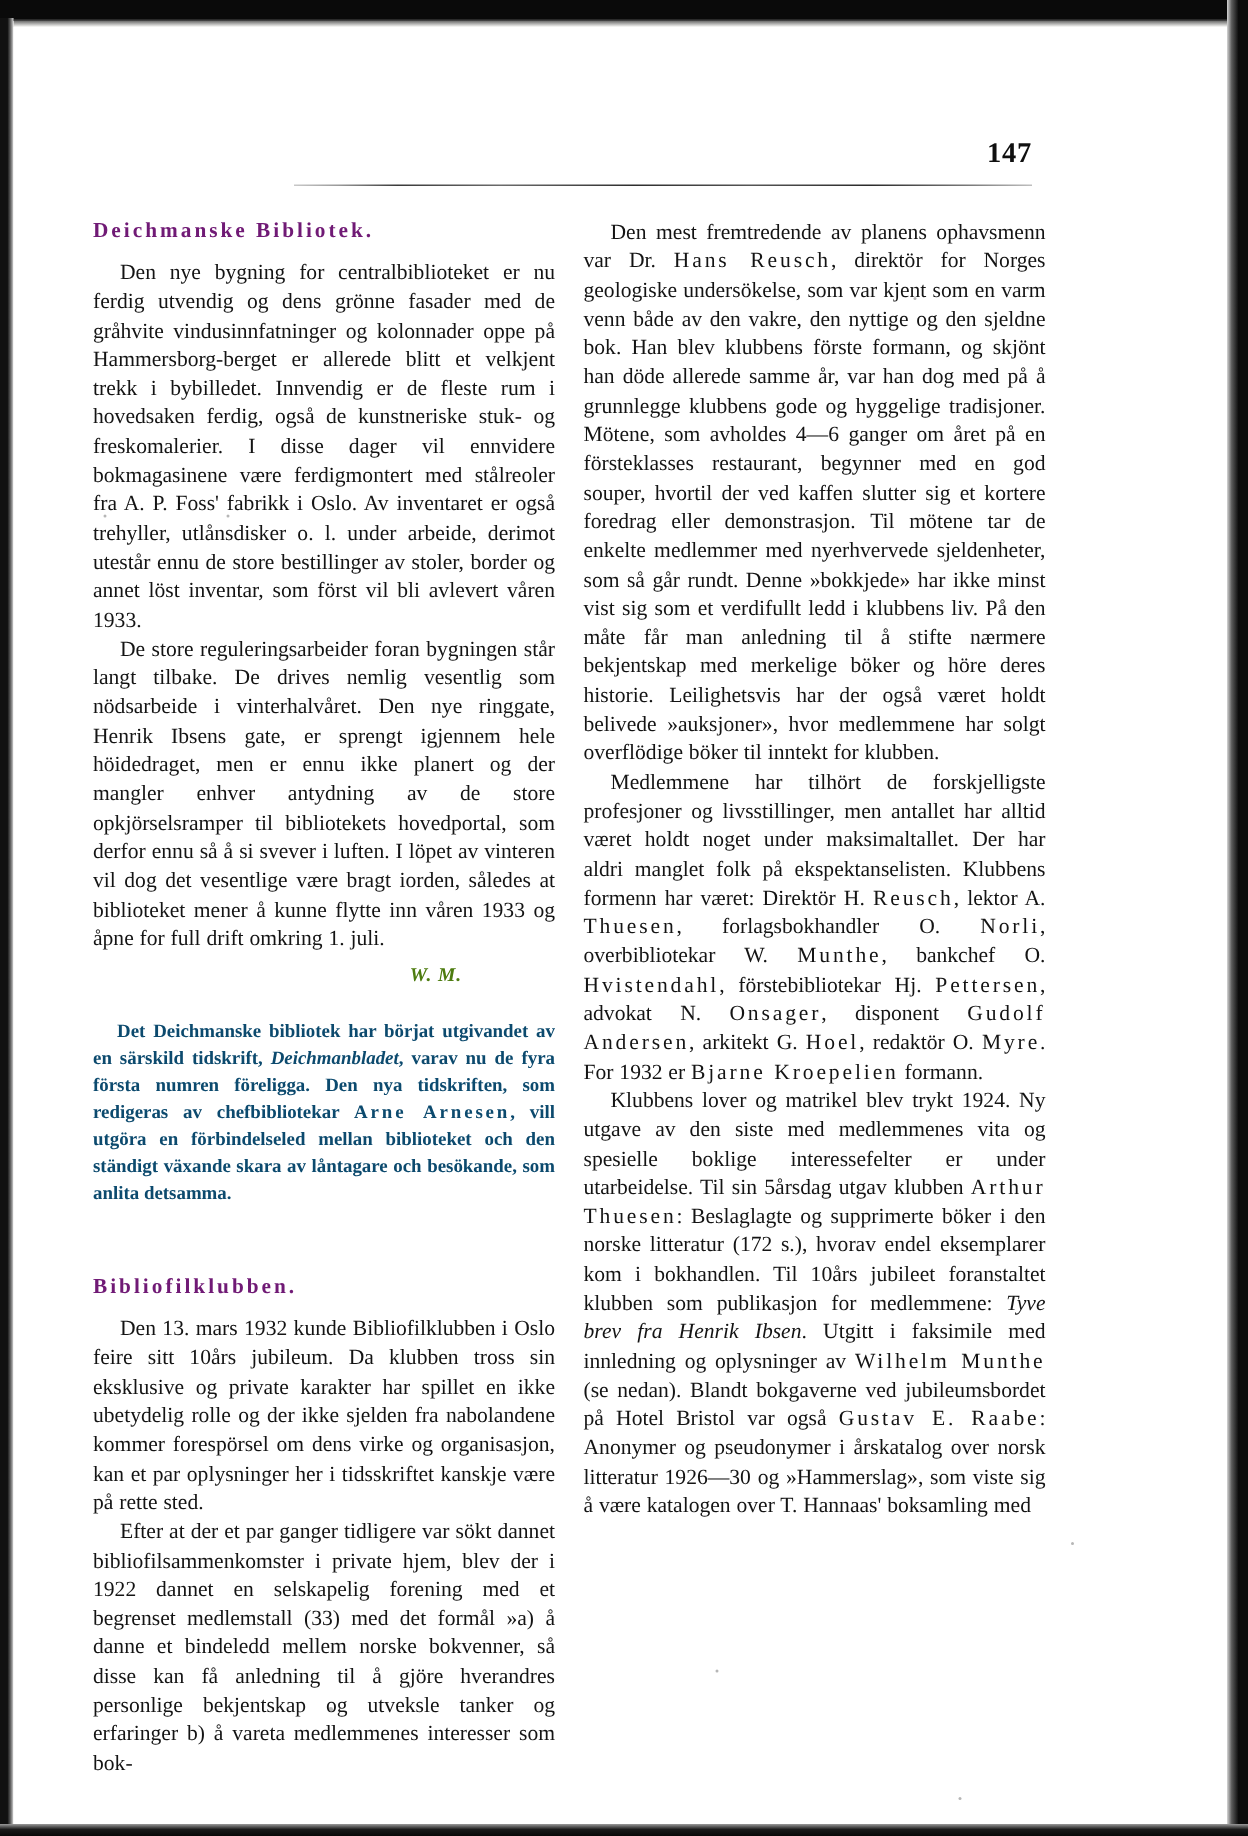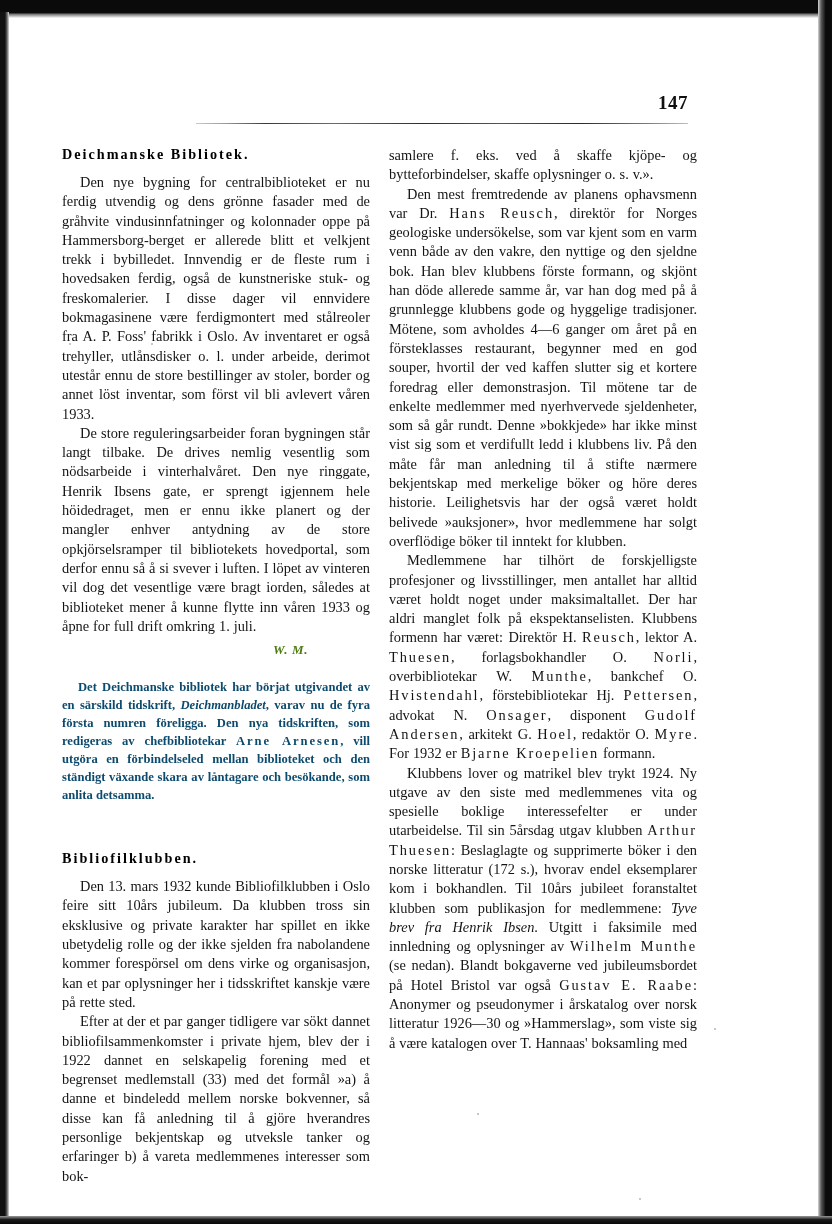--- a/index.html
+++ b/index.html
@@ -80,21 +80,21 @@
     top: 146px;
     width: 308px;
   }
   .col-left  { left: 62px; }
   .col-right { left: 389px; }
 
   .sec-head {
     font-size: 14.2px;
     letter-spacing: 2.0px;
     margin: 0 0 10px 0;
-    color: #000000;
+    color: #701a75;
   }
   .sec-head.second { margin-top: 0; }
 
   p.body {
     margin: 0;
     font-size: 14.4px;
     line-height: 19.3px;
     text-align: justify;
     text-indent: 18px;
     color: #141414;
@@ -179,21 +179,20 @@
 
     <h2 class="sec-head second">Bibliofilklubben.</h2>
 
     <p class="body">Den 13. mars 1932 kunde Bibliofilklubben i Oslo feire sitt 10års jubileum. Da klubben tross sin eksklusive og private karakter har spillet en ikke ubetydelig rolle og der ikke sjelden fra nabolandene kommer forespörsel om dens virke og organisasjon, kan et par oplysninger her i tidsskriftet kanskje være på rette sted.</p>
 
     <p class="body">Efter at der et par ganger tidligere var sökt dannet bibliofilsammenkomster i private hjem, blev der i 1922 dannet en selskapelig forening med et begrenset medlemstall (33) med det formål »a) å danne et bindeledd mellem norske bokvenner, så disse kan få anledning til å gjöre hverandres personlige bekjentskap og utveksle tanker og erfaringer b) å vareta medlemmenes interesser som bok-</p>
   </div>
 
   <div class="col col-right">
 
-    <p class="body noindent">samlere f. eks. ved å skaffe kjöpe- og bytteforbindelser, skaffe oplysninger o. s. v.».</p>
 
     <p class="body"><span>Den mest fremtredende av planens ophavsmenn var Dr. </span><span class="sp">Hans Reusch</span><span>, direktör for Norges geologiske undersökelse, som var kjent som en varm venn både av den vakre, den nyttige og den sjeldne bok. Han blev klubbens förste formann, og skjönt han döde allerede samme år, var han dog med på å grunnlegge klubbens gode og hyggelige tradisjoner. Mötene, som avholdes 4—6 ganger om året på en försteklasses restaurant, begynner med en god souper, hvortil der ved kaffen slutter sig et kortere foredrag eller demonstrasjon. Til mötene tar de enkelte medlemmer med nyerhvervede sjeldenheter, som så går rundt. Denne »bokkjede» har ikke minst vist sig som et verdifullt ledd i klubbens liv. På den måte får man anledning til å stifte nærmere bekjentskap med merkelige böker og höre deres historie. Leilighetsvis har der også været holdt belivede »auksjoner», hvor medlemmene har solgt overflödige böker til inntekt for klubben.</span></p>
 
     <p class="body"><span>Medlemmene har tilhört de forskjelligste profesjoner og livsstillinger, men antallet har alltid været holdt noget under maksimaltallet. Der har aldri manglet folk på ekspektanselisten. Klubbens formenn har været: Direktör H. </span><span class="sp">Reusch</span><span>, lektor A. </span><span class="sp">Thuesen</span><span>, forlagsbokhandler O. </span><span class="sp">Norli</span><span>, overbibliotekar W. </span><span class="sp">Munthe</span><span>, bankchef O. </span><span class="sp">Hvistendahl</span><span>, förstebibliotekar Hj. </span><span class="sp">Pettersen</span><span>, advokat N. </span><span class="sp">Onsager</span><span>, disponent </span><span class="sp">Gudolf Andersen</span><span>, arkitekt G. </span><span class="sp">Hoel</span><span>, redaktör O. </span><span class="sp">Myre</span><span>. For 1932 er </span><span class="sp">Bjarne Kroepelien</span><span> formann.</span></p>
 
     <p class="body"><span>Klubbens lover og matrikel blev trykt 1924. Ny utgave av den siste med medlemmenes vita og spesielle boklige interessefelter er under utarbeidelse. Til sin 5årsdag utgav klubben </span><span class="sp">Arthur Thuesen</span><span>: Beslaglagte og supprimerte böker i den norske litteratur (172 s.), hvorav endel eksemplarer kom i bokhandlen. Til 10års jubileet foranstaltet klubben som publikasjon for medlemmene: </span><span class="ital">Tyve brev fra Henrik Ibsen</span><span>. Utgitt i faksimile med innledning og oplysninger av </span><span class="sp">Wilhelm Munthe</span><span> (se nedan). Blandt bokgaverne ved jubileumsbordet på Hotel Bristol var også </span><span class="sp">Gustav E. Raabe</span><span>: Anonymer og pseudonymer i årskatalog over norsk litteratur 1926—30 og »Hammerslag», som viste sig å være katalogen over T. Hannaas' boksamling med</span></p>
   </div>
 
 </div>
 

